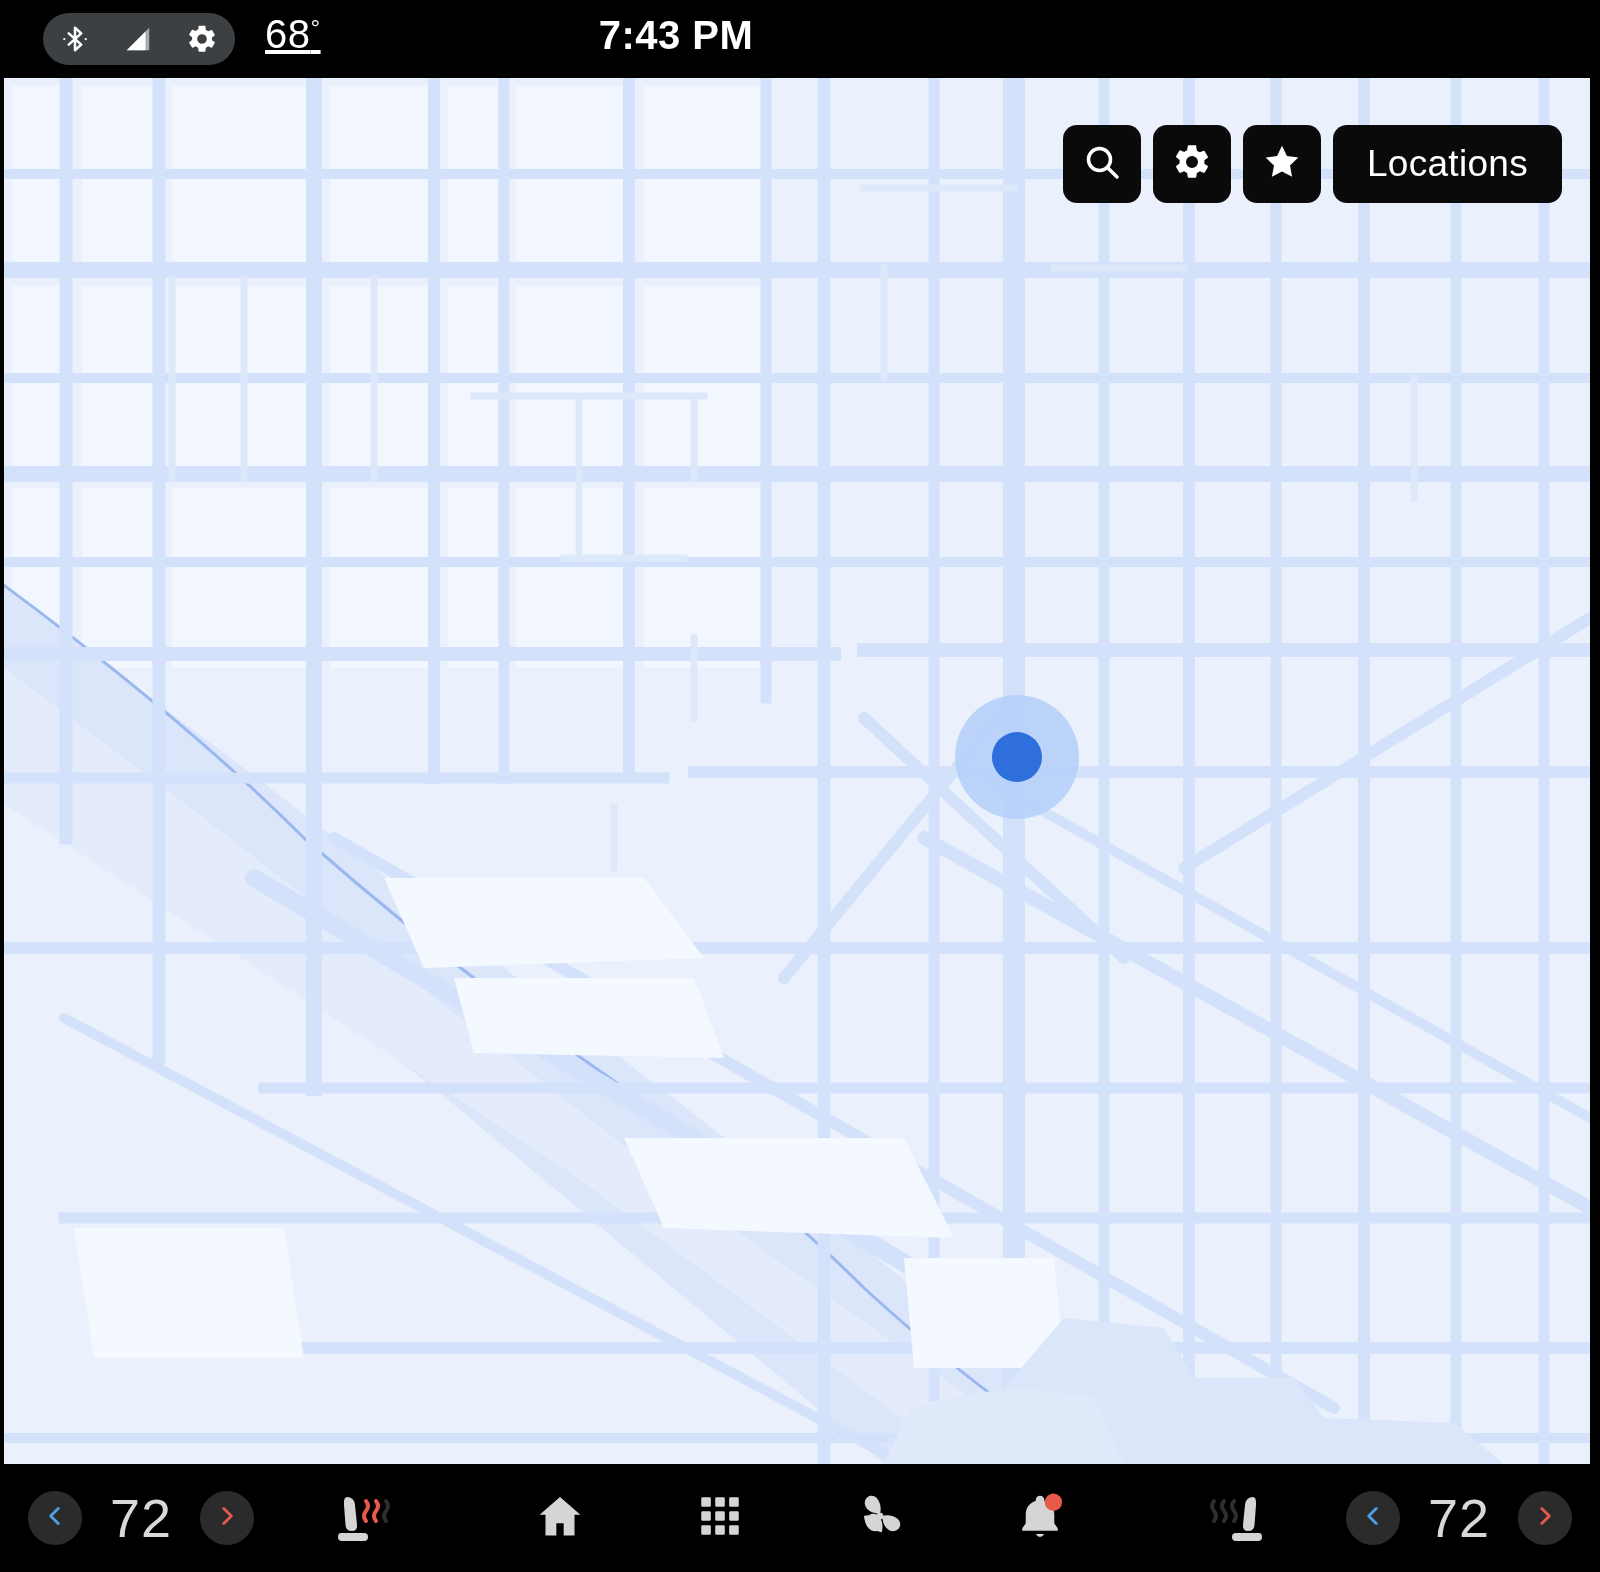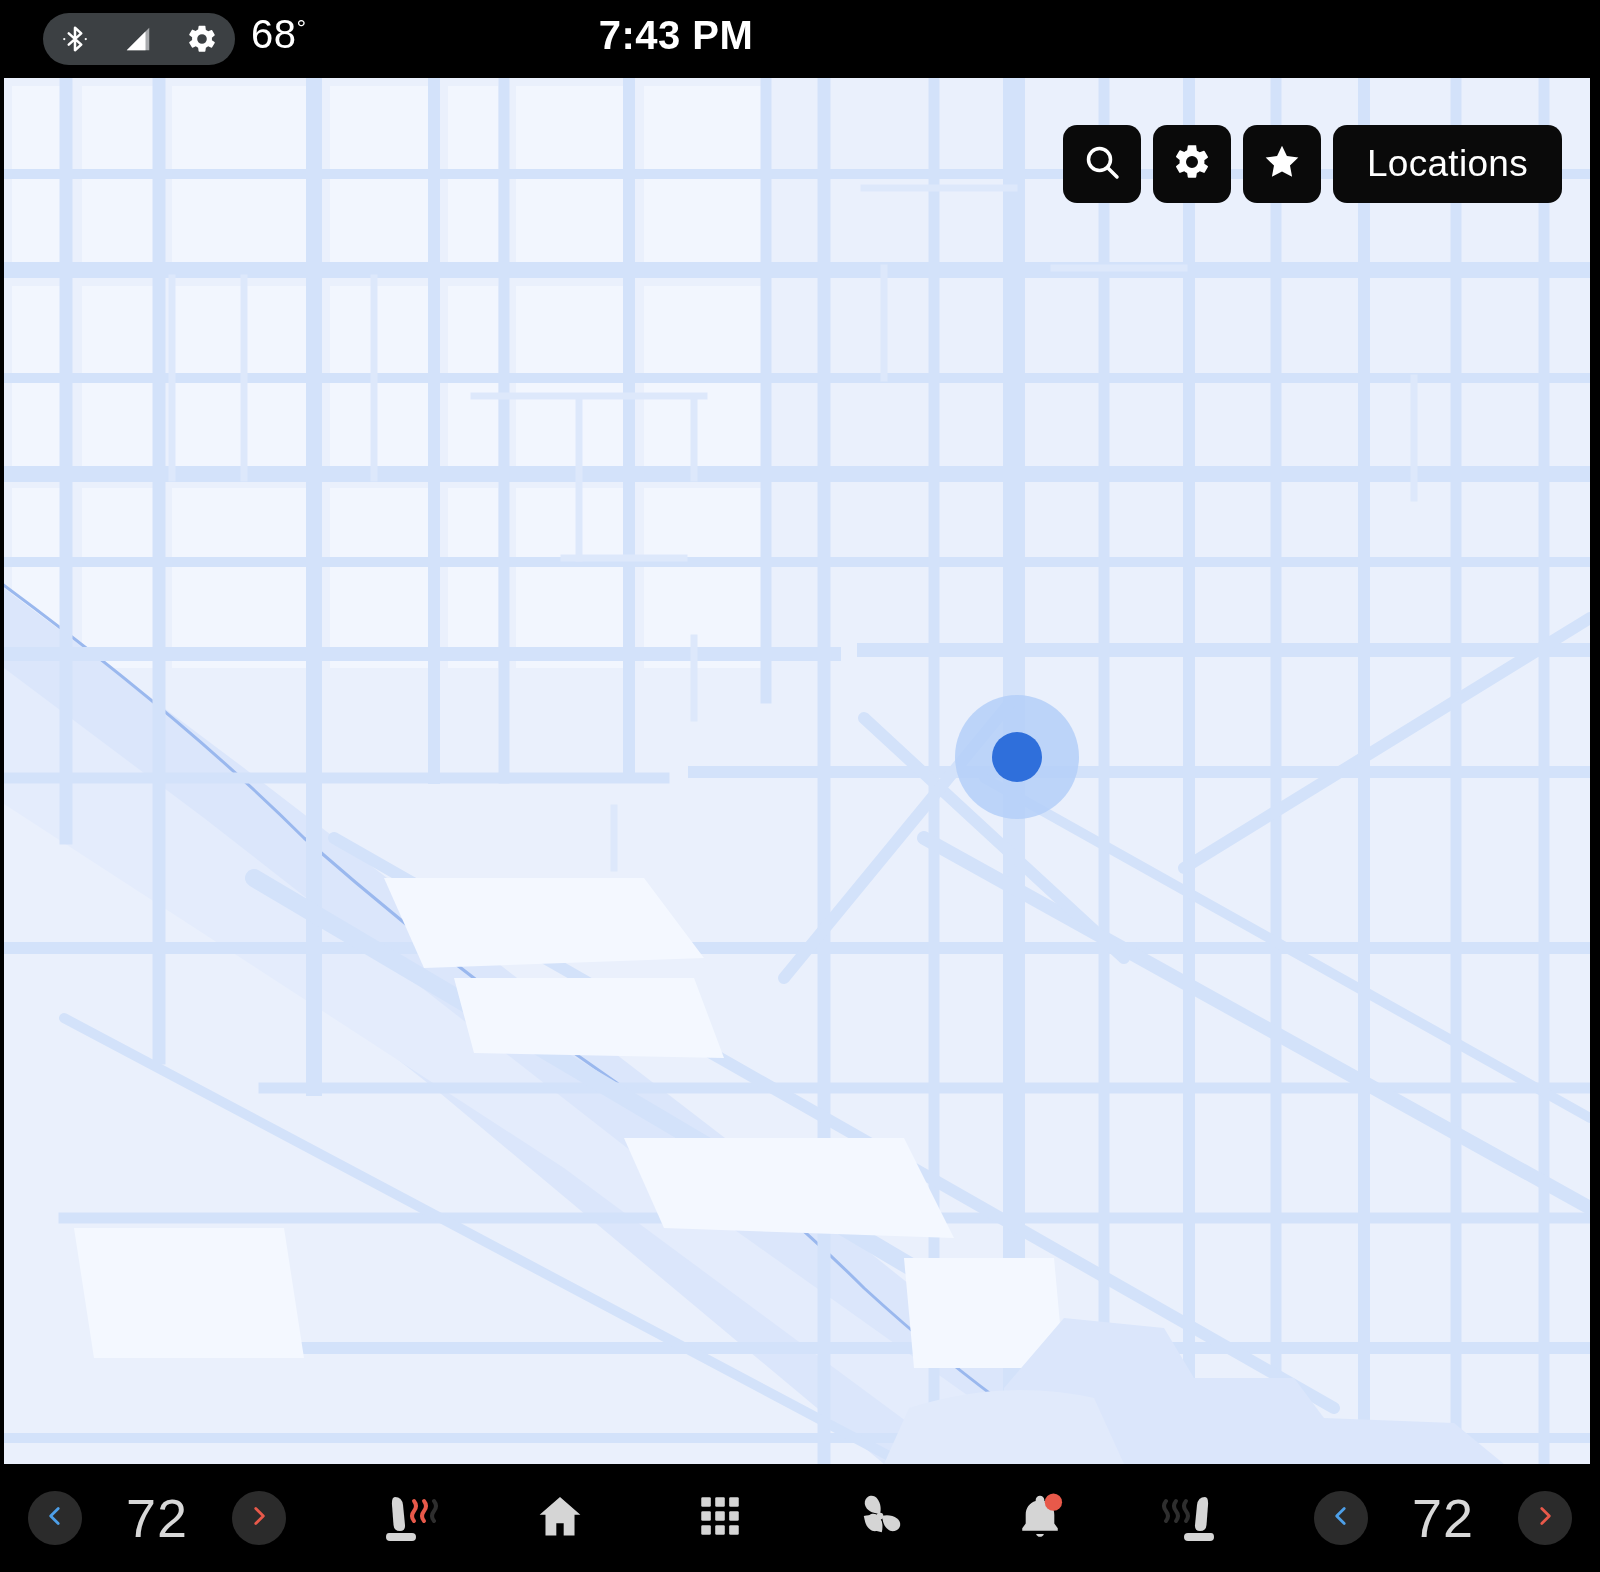--- a/index.html
+++ b/index.html
@@ -24,23 +24,24 @@
   }
   #status-pill {
     position:absolute; left:43px; top:13px;
     width:192px; height:52px;
     background:#3c4043;
     border-radius:26px;
     display:flex; align-items:center; justify-content:space-around;
   }
   .pill-icon { display:flex; align-items:center; justify-content:center; }
   #status-temp {
-    position:absolute; left:251px; top:12px;
+    position:absolute; left:265px; top:12px;
     color:#fff; font-size:40px; font-weight:400;
     letter-spacing:0.5px;
+    text-decoration:underline;
   }
   #status-temp .deg {
     font-size:24px; vertical-align:top; position:relative; top:2px;
   }
   #status-clock {
     position:absolute; left:0; top:13px; width:1352px;
     text-align:center;
     color:#fff; font-size:40px; font-weight:700;
     letter-spacing:0.5px;
   }
@@ -103,21 +104,21 @@
 
   
   #bottom-bar {
     position:absolute; left:0; bottom:0;
     width:1600px; height:108px;
     background:#000;
     z-index:30;
   }
   .climate-group {
     position:absolute; top:0; height:108px;
-    display:flex; align-items:center; gap:16px;
+    display:flex; align-items:center; gap:0;
   }
   #climate-left  { left:28px; }
   #climate-right { right:28px; }
 
   .temp-btn {
     width:54px; height:54px;
     border-radius:50%;
     background:#2b2b2b;
     display:flex; align-items:center; justify-content:center;
     cursor:pointer;

